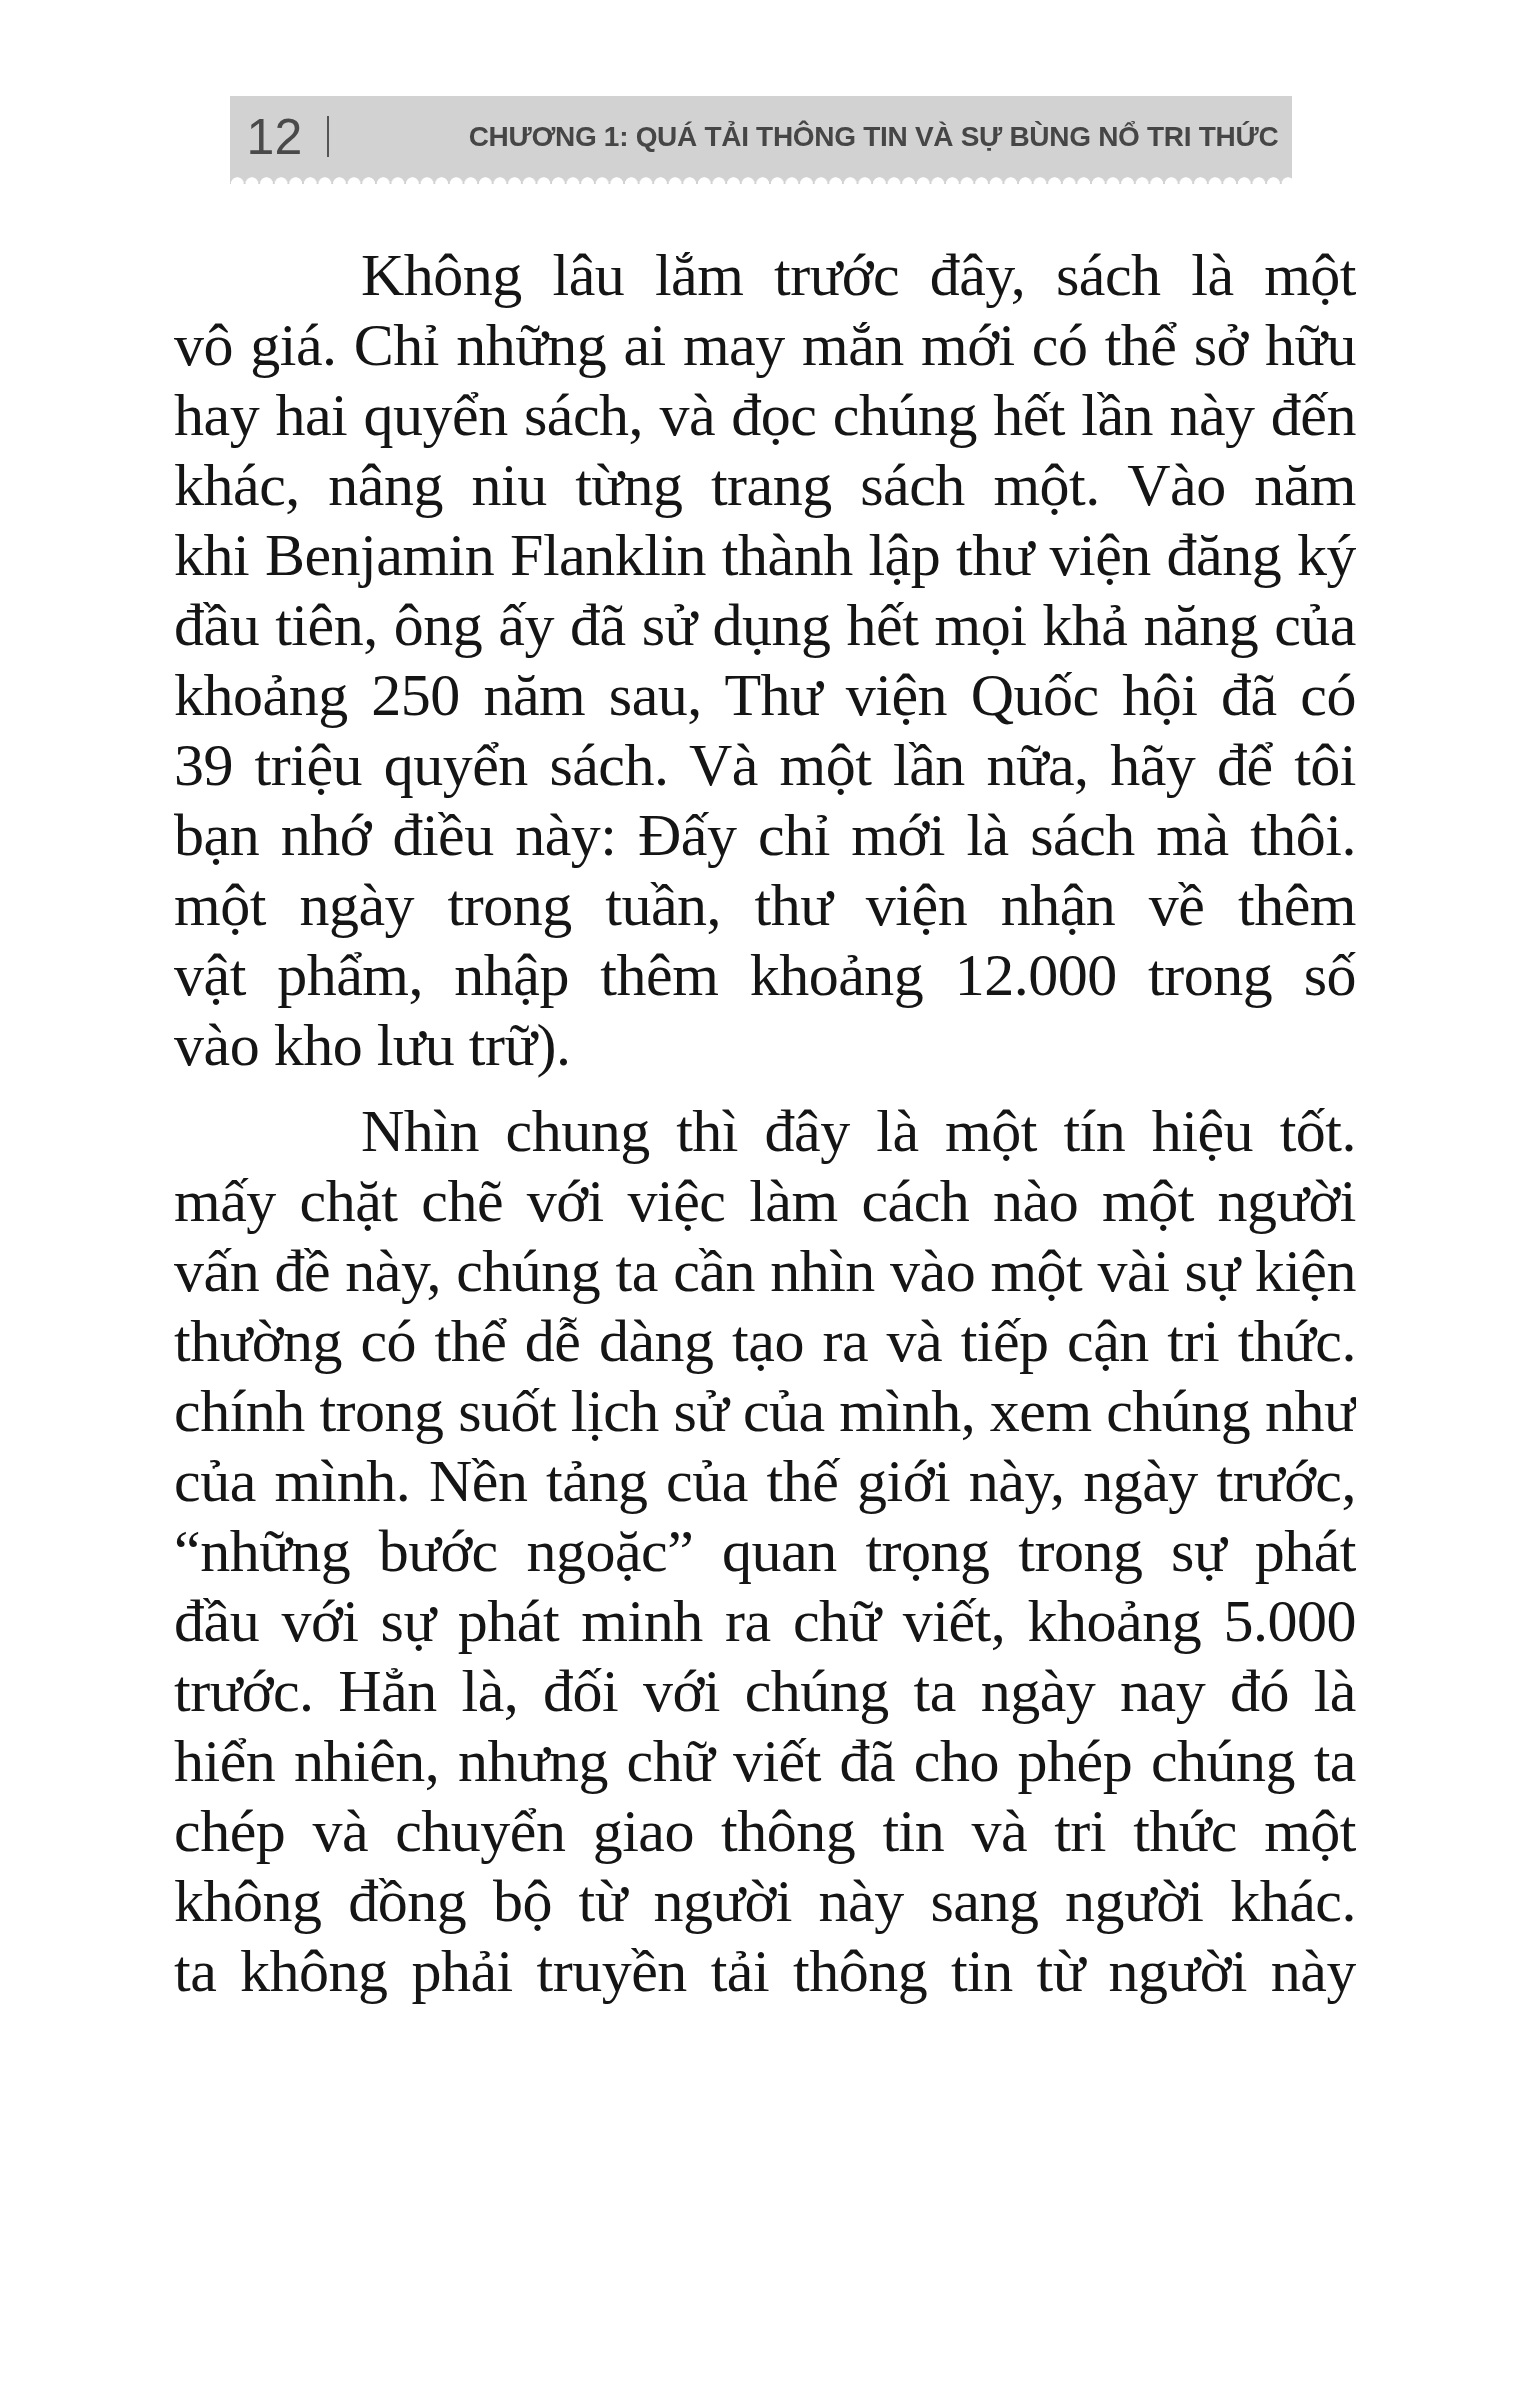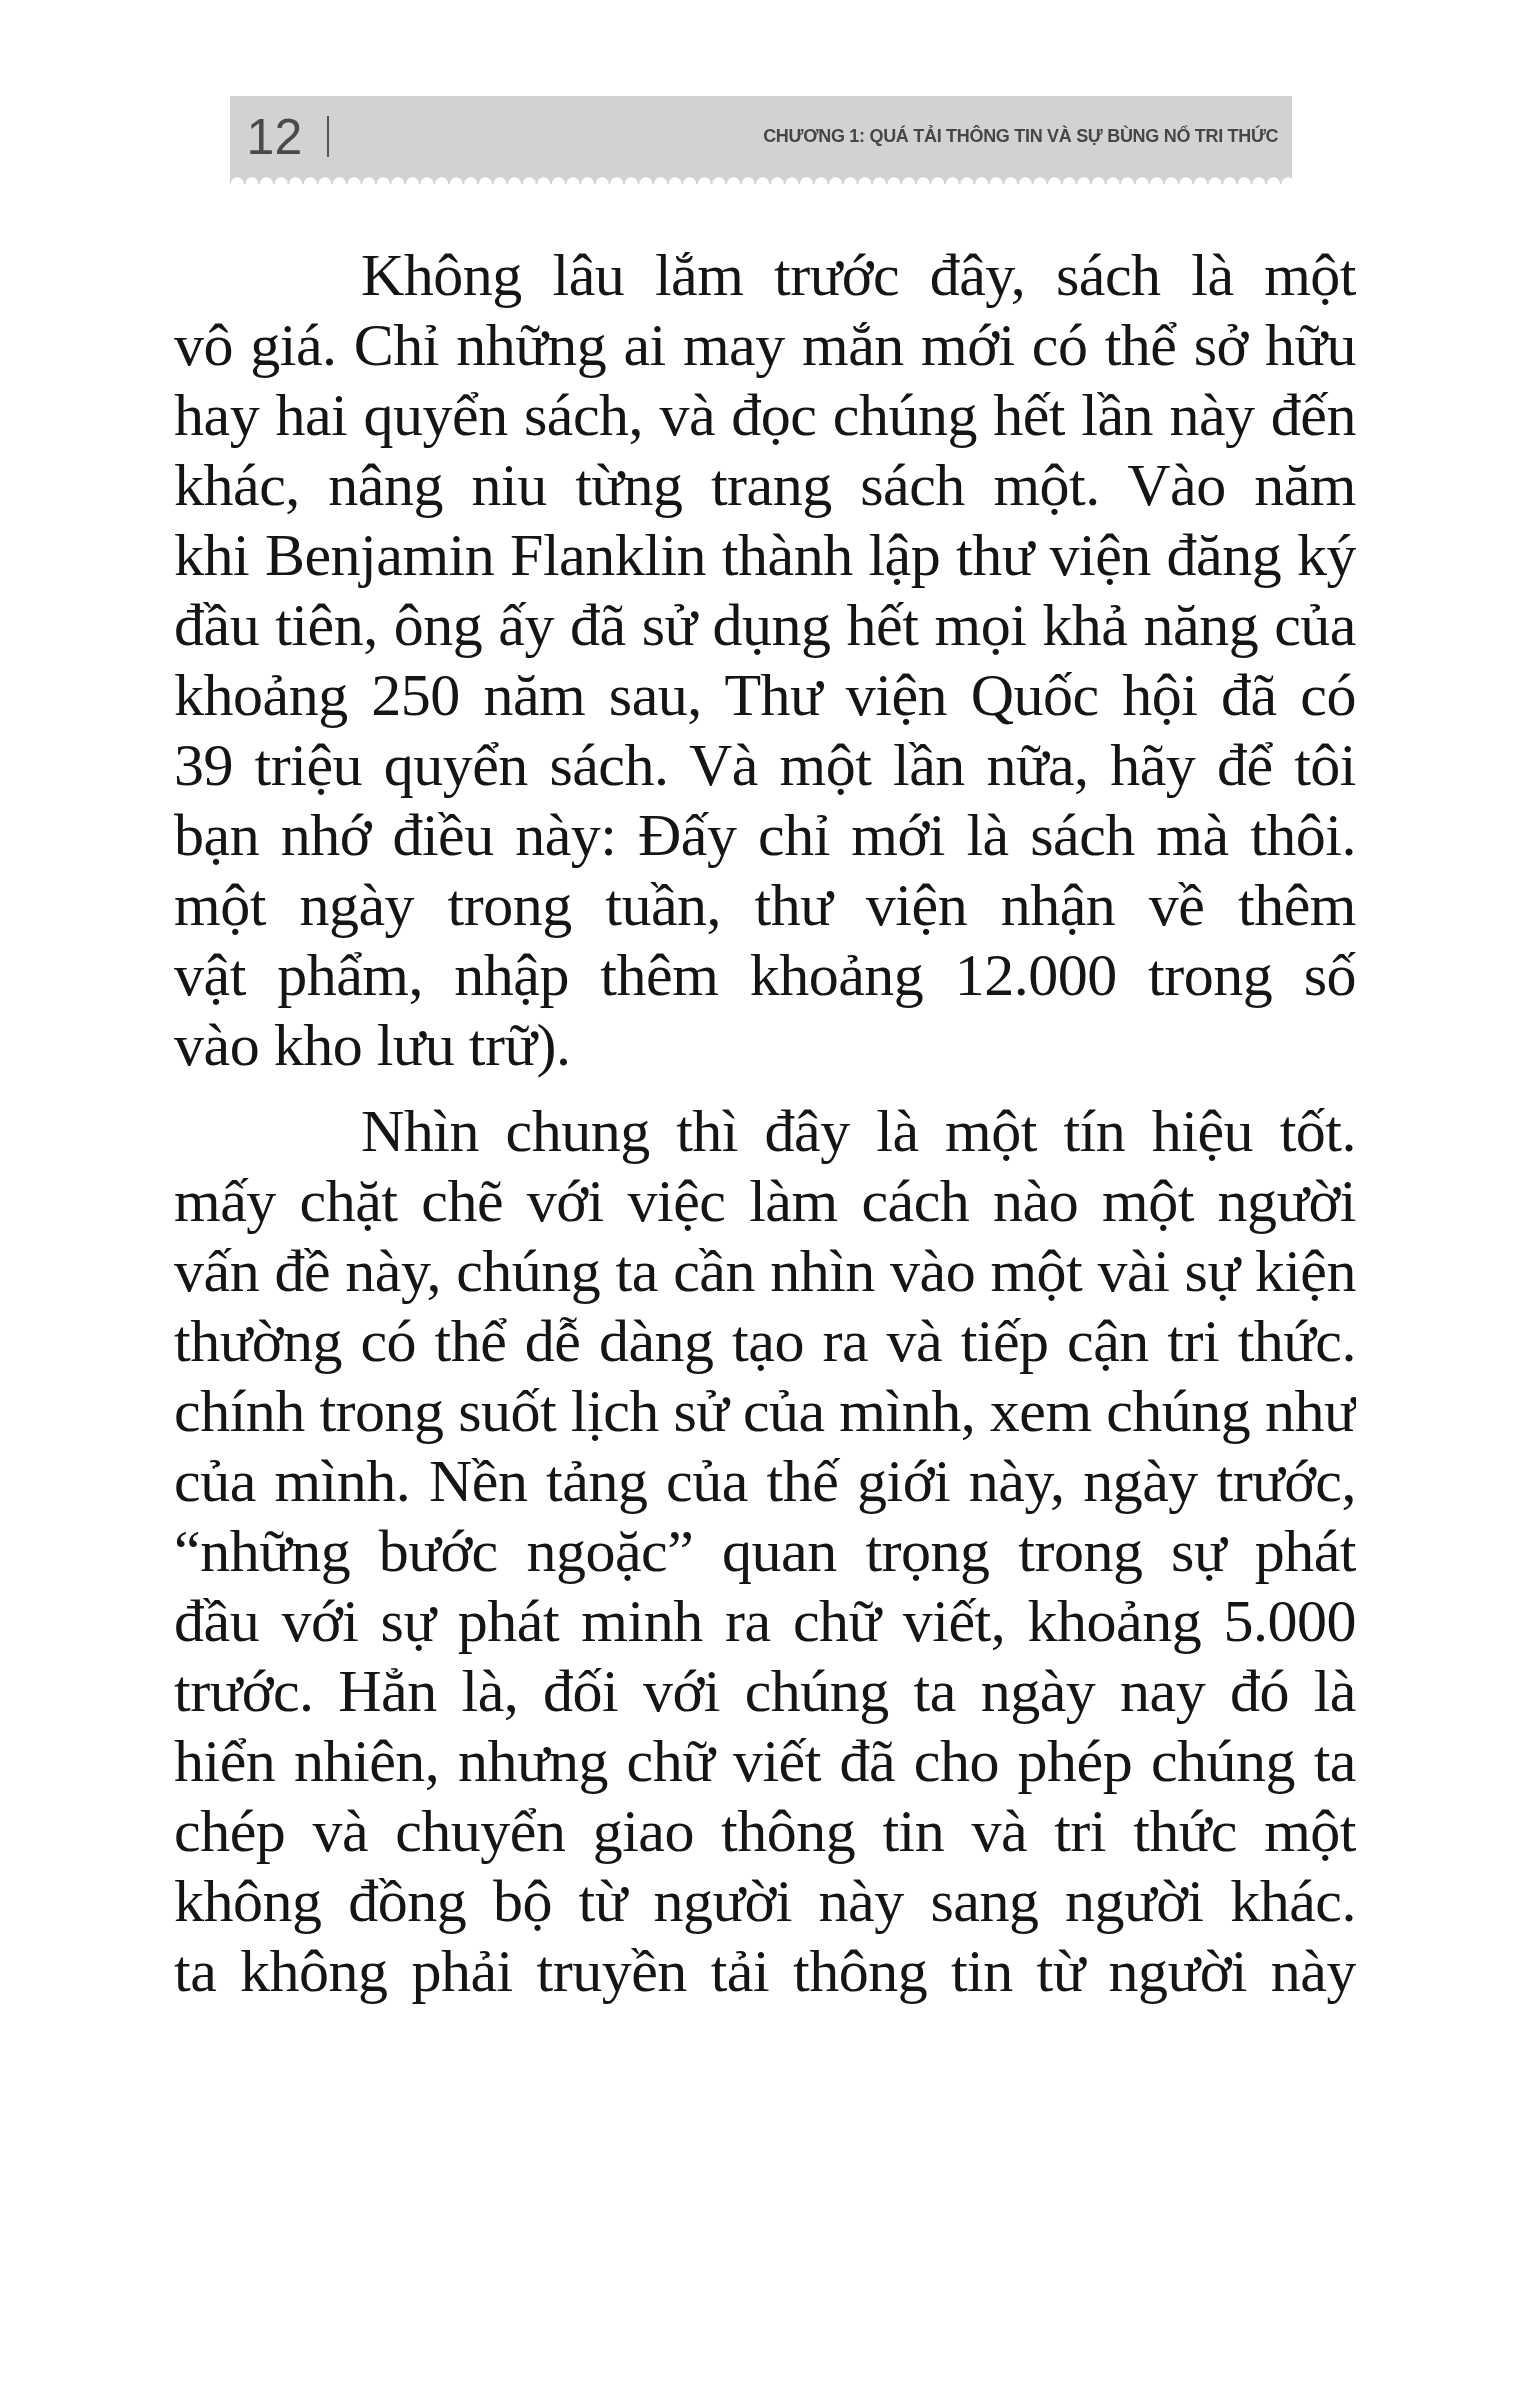--- a/index.html
+++ b/index.html
@@ -50,21 +50,21 @@
     line-height: 1;
   }
   .header-divider {
     width: 2px;
     height: 41px;
     background: #555555;
     margin-left: 24.4px;
   }
   .header-title {
     font-family: "Liberation Sans", sans-serif;
-    font-size: 18px;
+    font-size: 28px;
     font-weight: 600;
     color: #464646;
     letter-spacing: -0.3px;
     margin-left: auto;
     margin-right: 13.7px;
     white-space: nowrap;
   }
 
   
   .text-content {

